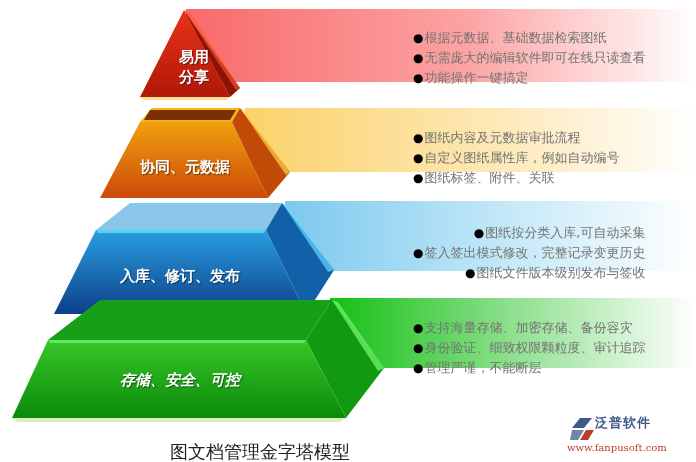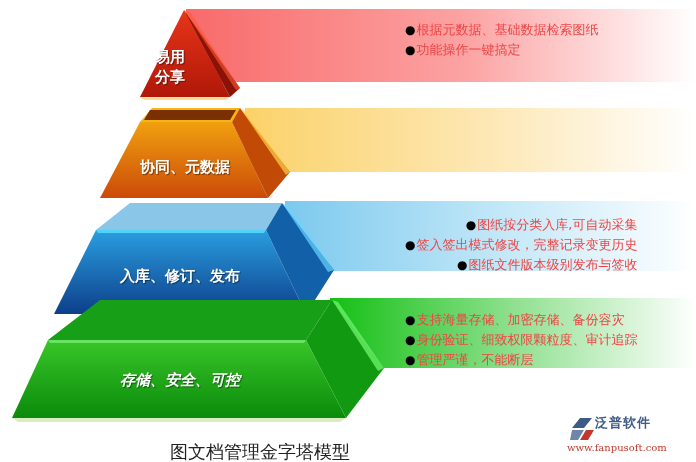--- a/index.html
+++ b/index.html
@@ -1,21 +1,21 @@
 <!DOCTYPE html>
 <html><head>
 <meta charset="utf-8">
 <style>
   html, body { margin: 0; padding: 0; background: #ffffff; }
   body { width: 696px; height: 462px; position: relative; overflow: hidden;
          font-family: "DejaVu Sans", "Liberation Sans", sans-serif; }
   .stage { position: absolute; left: 0; top: 0; width: 696px; height: 462px; }
   .stage svg { position: absolute; left: 0; top: 0; }
-  .bullets { position: absolute; margin: 8px; padding: 0; list-style: none;
-             font-size: 13px; line-height: 20px; color: #ef4444; }
+  .bullets { position: absolute; margin: 16px; padding: 0; list-style: none;
+             font-size: 13px; line-height: 20px; color: #737373; }
   .bullets li { white-space: nowrap; }
   .bullets li::before { content: "●"; font-size: 12px; margin-right: 1px; color: #000; }
   .tier-label { position: absolute; color: #ffffff; font-weight: bold; text-align: center;
                 text-shadow: 1px 1px 1px rgba(0,0,0,0.45); font-size: 15px; line-height: 20px; }
   .caption { position: absolute; left: 140px; top: 440px; width: 240px; text-align: center;
              font-size: 18px; color: #222; }
   .logo { position: absolute; left: 567px; top: 416px; }
   .logo-text { position: absolute; left: 28px; top: -2px; font-size: 13px; color: #3e5a86;
                letter-spacing: 1px; white-space: nowrap; font-weight: bold; }
   .logo-url { position: absolute; left: 0px; top: 26px; font-size: 10px; color: #c0392b;
@@ -102,31 +102,37 @@
       <polygon points="12,418 346,418 340,422 18,422" fill="#cfe8b0" opacity="0.8"></polygon>
     </g>
 
     <g transform="translate(570,418)">
       <polygon points="10,0 22,0 14,10 2,10" fill="#3e5a86"></polygon>
       <polygon points="2,12 14,12 8,22 0,22" fill="#6e86aa"></polygon>
       <polygon points="16,12 24,12 18,22 10,22" fill="#c0392b"></polygon>
     </g>
   </svg>
 
-  <div class="tier-label" style="left:136px; top:47px; width:68px;">
+  <div class="tier-label" style="left:160px; top:47px; width:68px;">
     <div>易用</div>
     <div>分享</div>
   </div>
   <div class="tier-label" style="left:110px; top:157px; width:150px;">协同、元数据</div>
   <div class="tier-label" style="left:90px; top:266px; width:180px;">入库、修订、发布</div>
   <div class="tier-label" style="left:80px; top:370px; width:200px;font-style:italic;">存储、安全、可控</div>
 
   <ul class="bullets" style="left:397px; top:12px;">
     <li>根据元数据、基础数据检索图纸</li>
+    <li>无需庞大的编辑软件即可在线只读查看</li>
     <li>功能操作一键搞定</li>
+  </ul>
+  <ul class="bullets" style="left:397px; top:112px;">
+    <li>图纸内容及元数据审批流程</li>
+    <li>自定义图纸属性库，例如自动编号</li>
+    <li>图纸标签、附件、关联</li>
   </ul>
   <ul class="bullets" style="left:397px; top:207px;text-align:right;">
     <li>图纸按分类入库,可自动采集</li>
     <li>签入签出模式修改，完整记录变更历史</li>
     <li>图纸文件版本级别发布与签收</li>
   </ul>
   <ul class="bullets" style="left:397px; top:302px;">
     <li>支持海量存储、加密存储、备份容灾</li>
     <li>身份验证、细致权限颗粒度、审计追踪</li>
     <li>管理严谨，不能断层</li>

